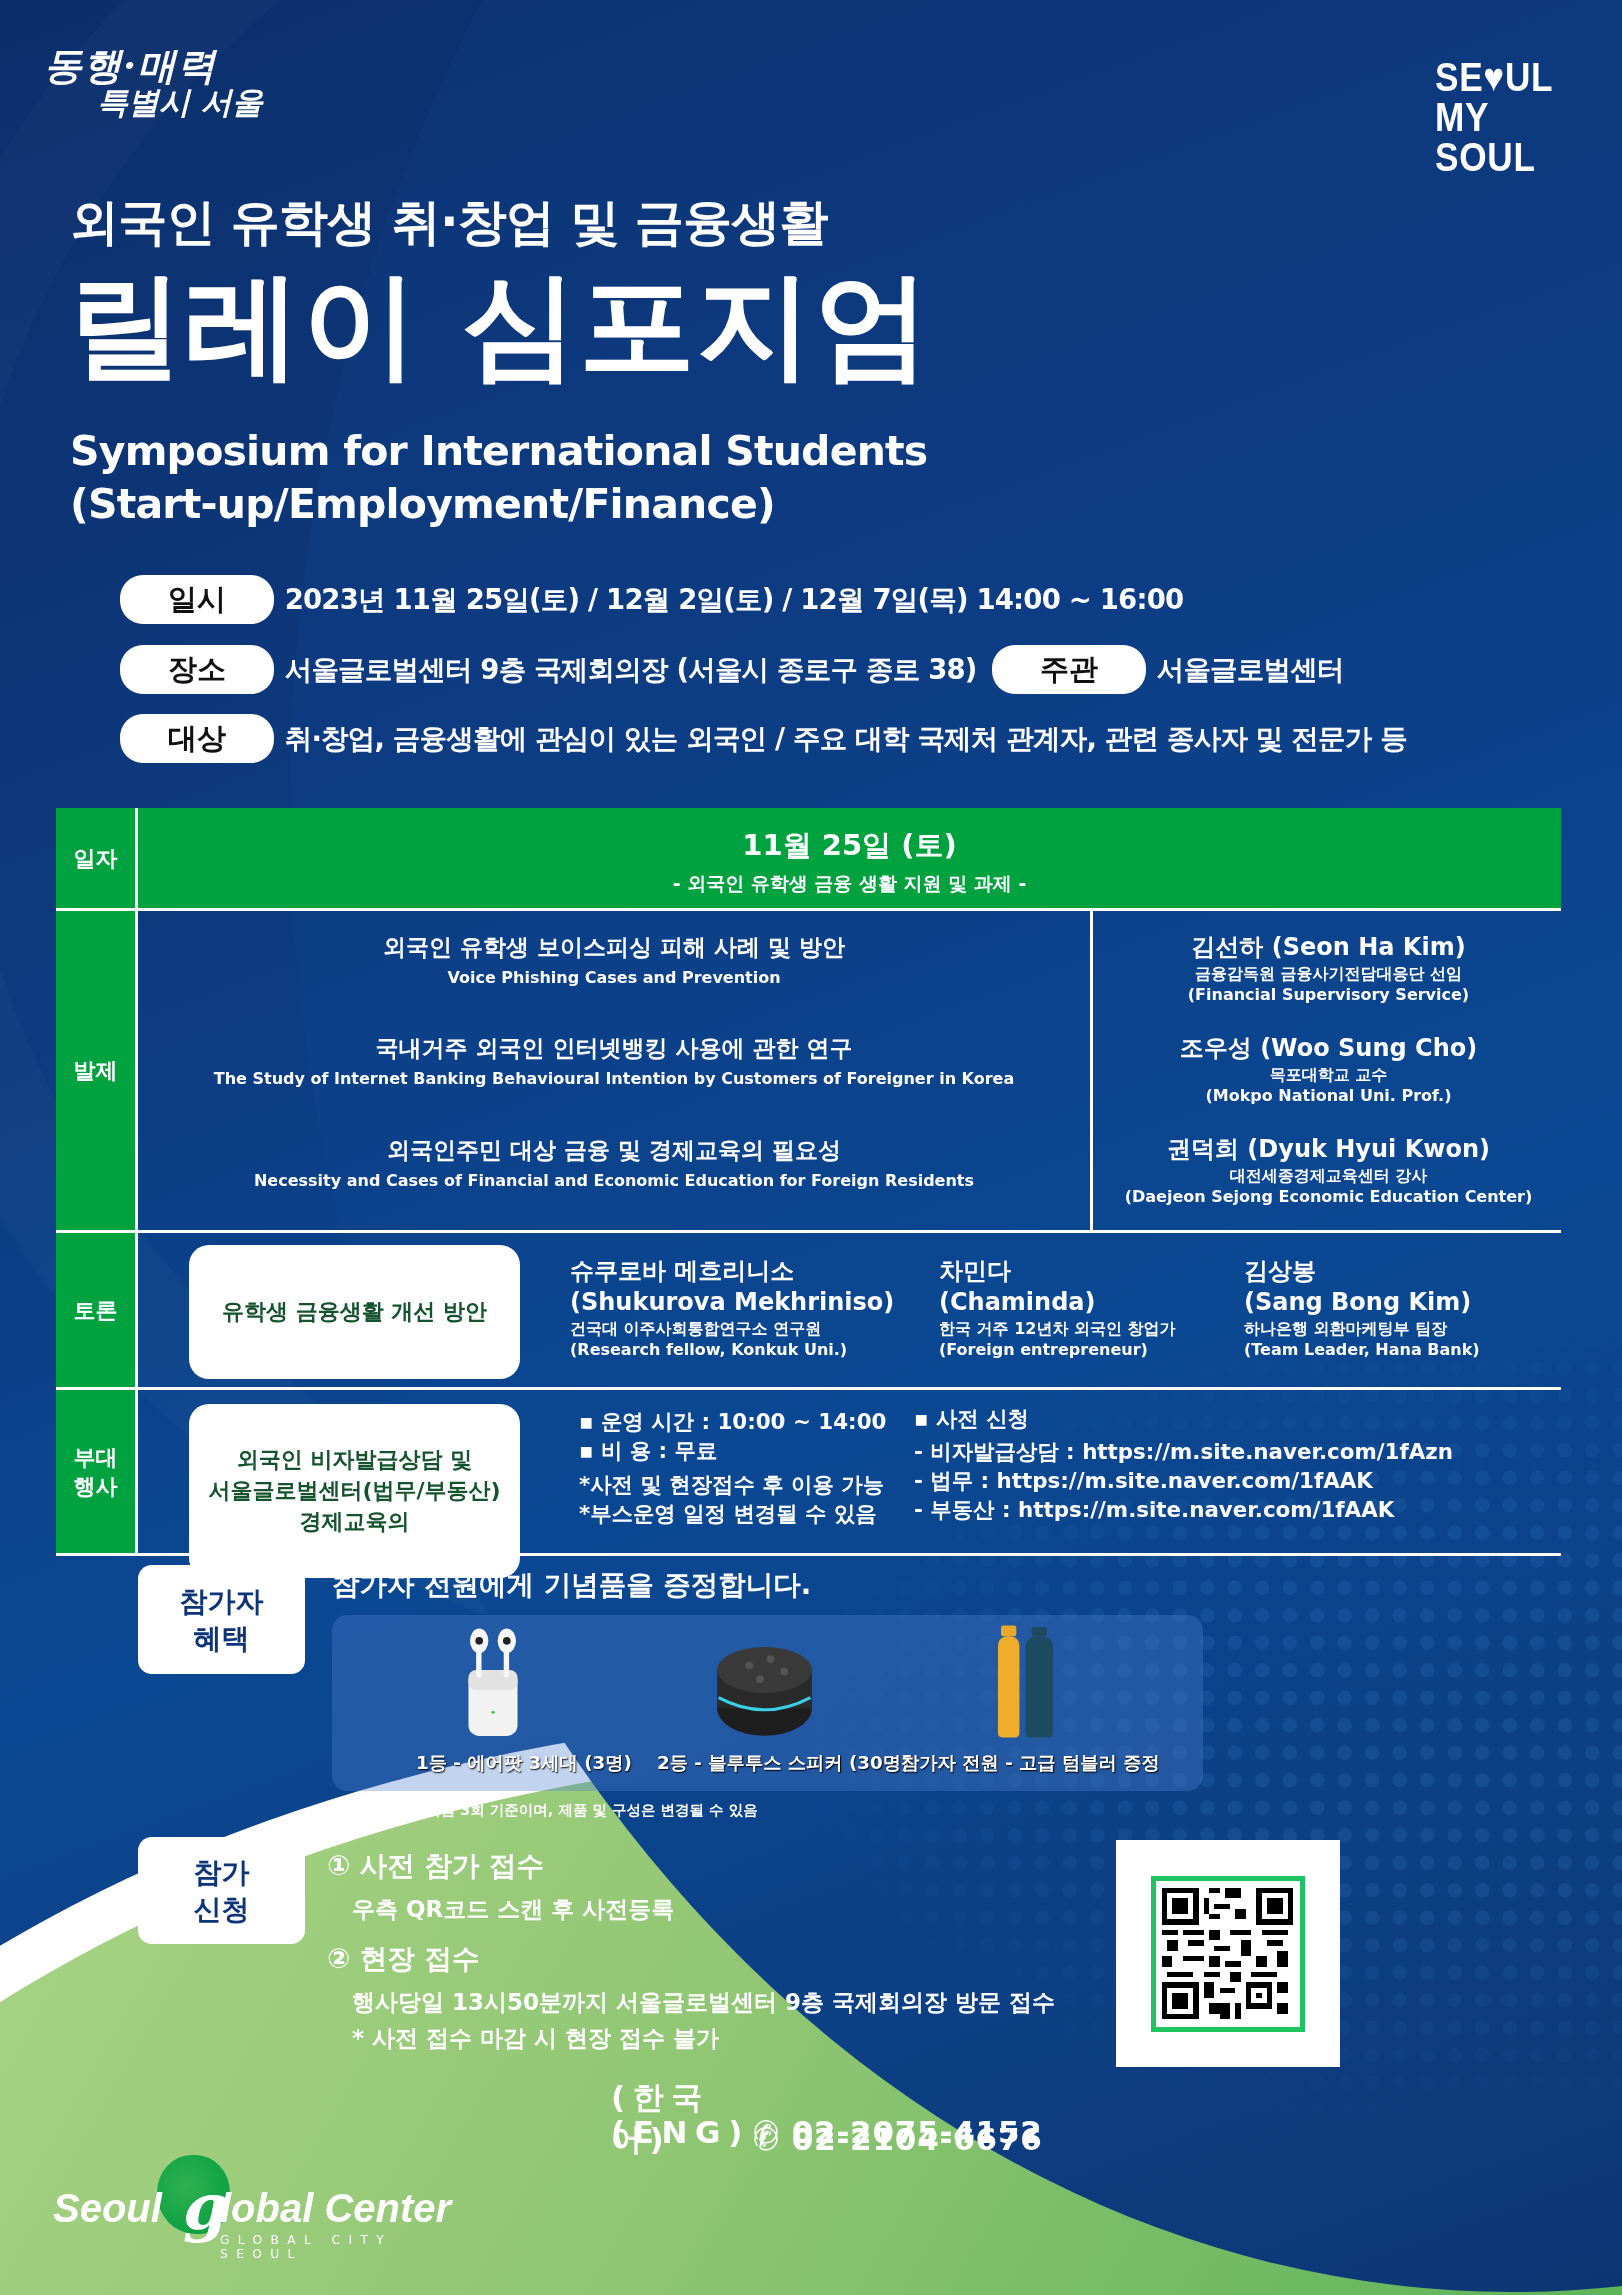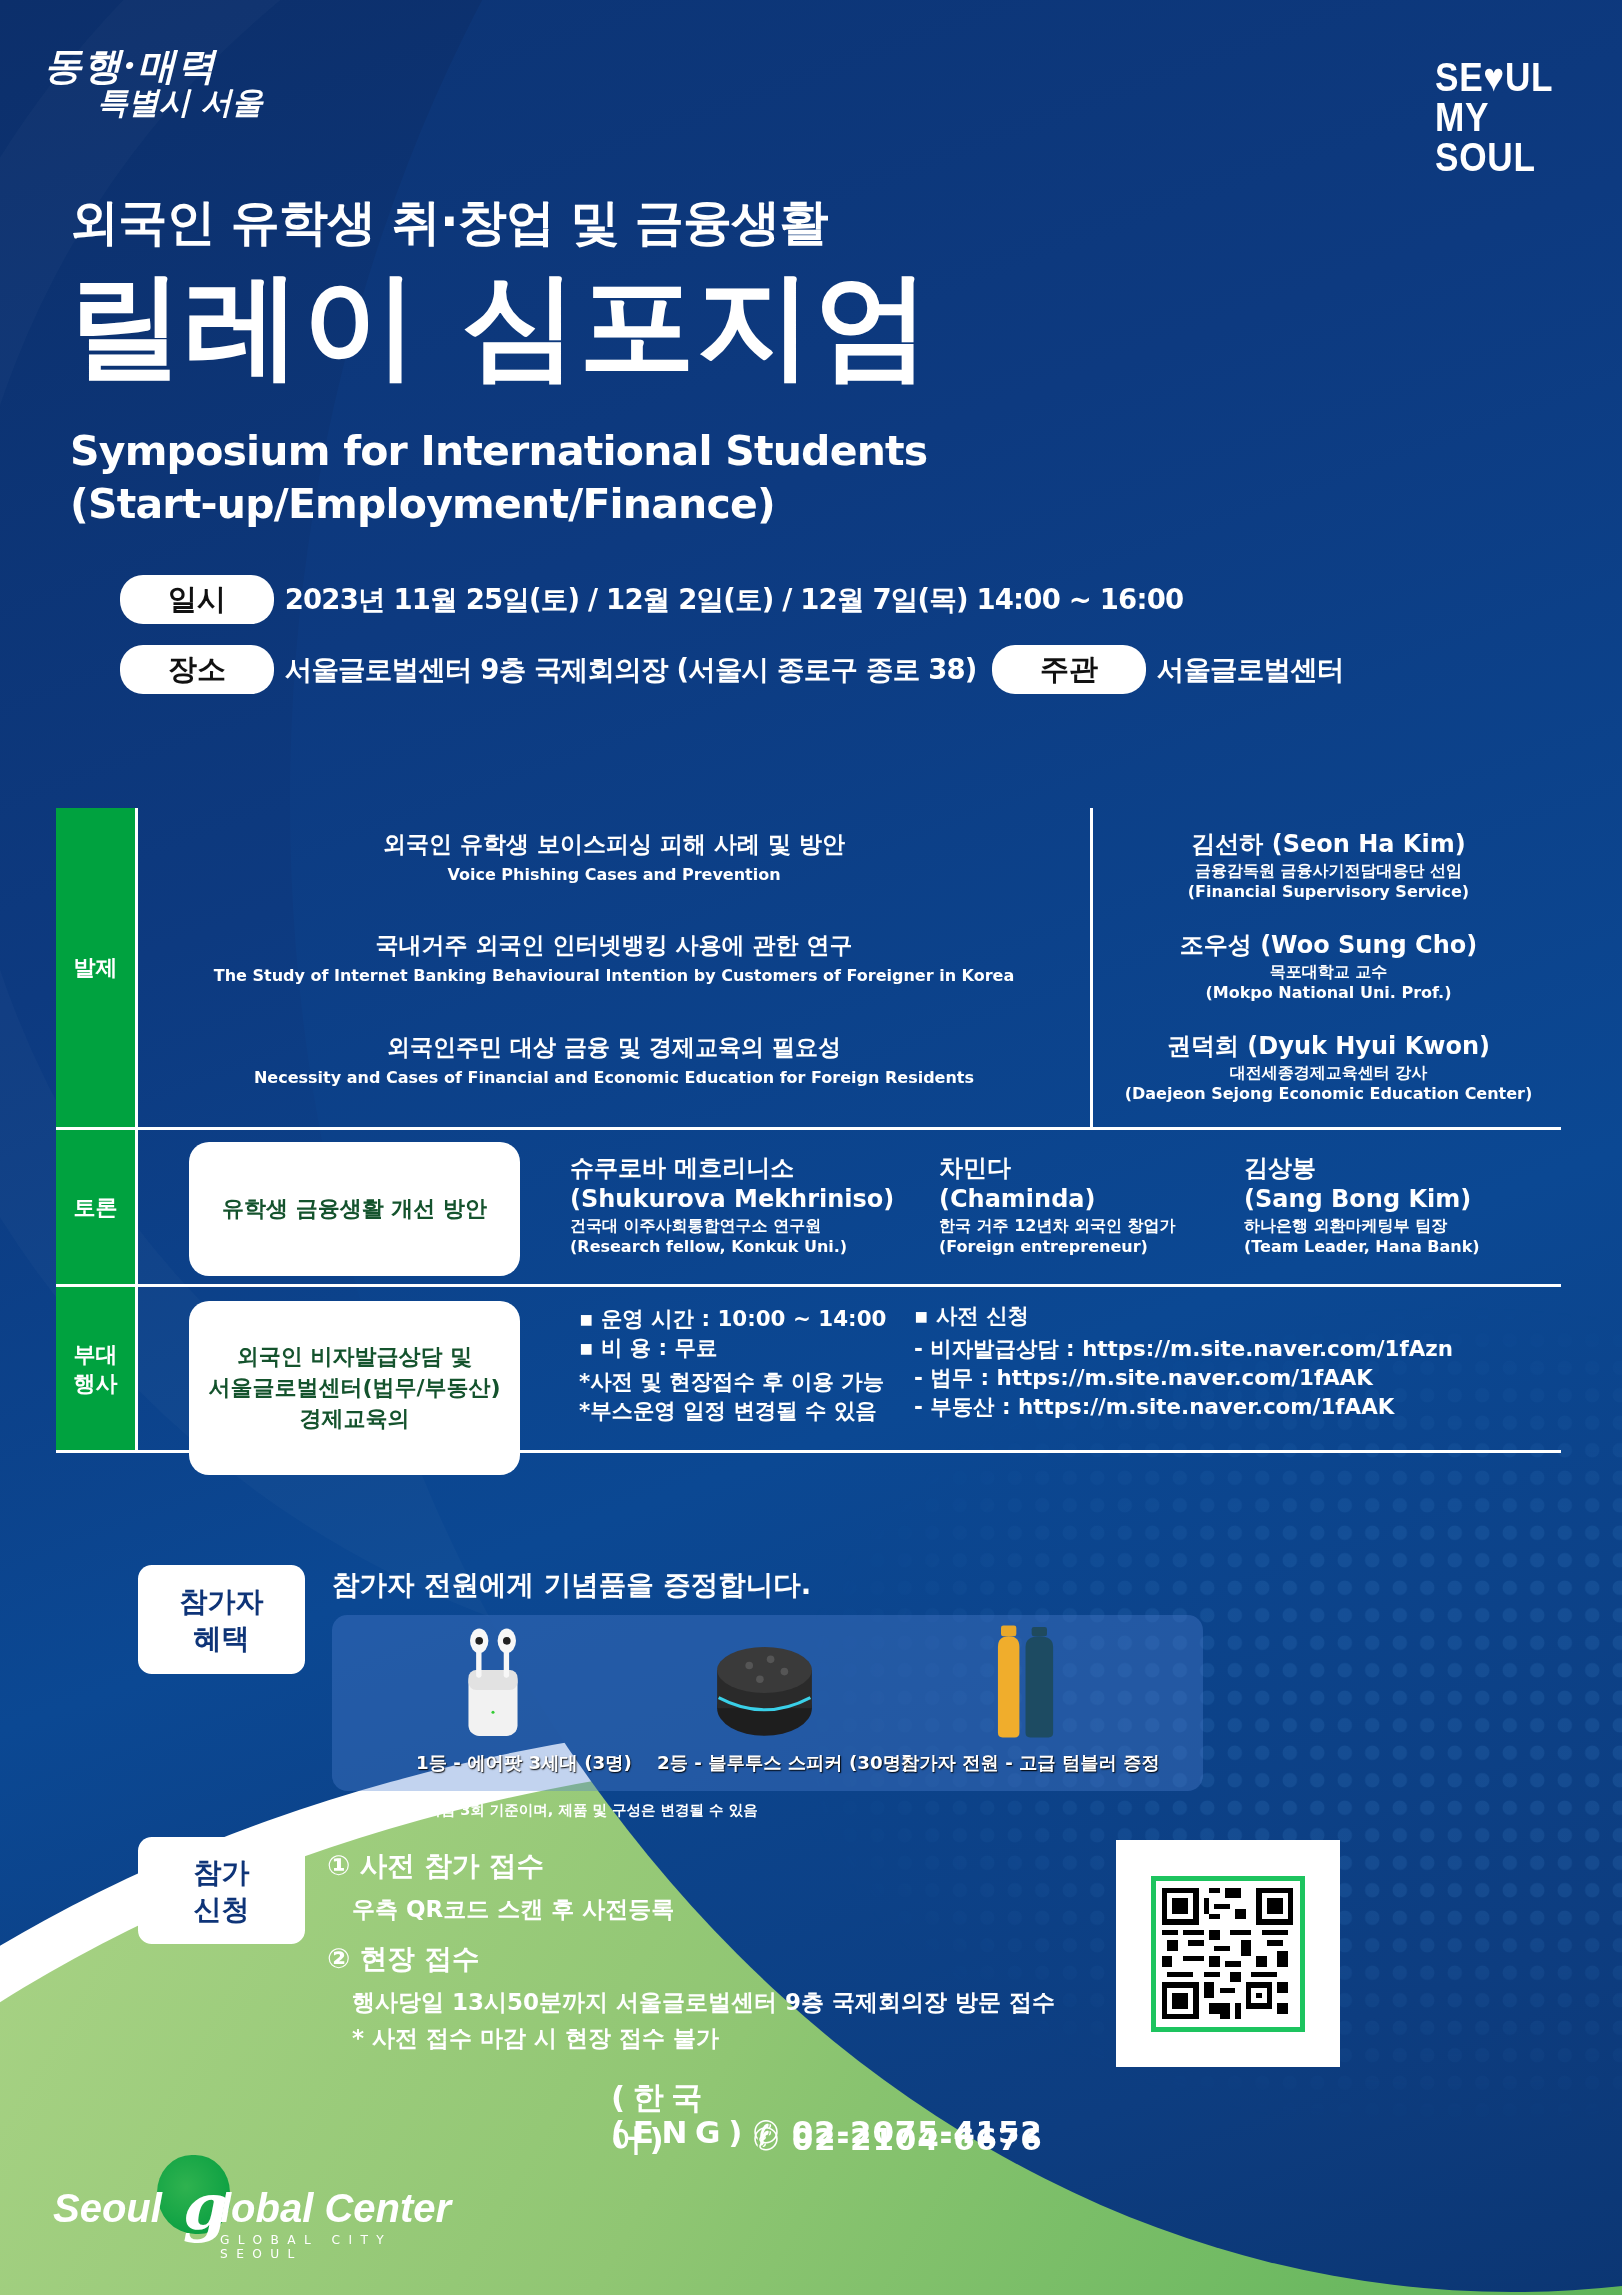--- a/index.html
+++ b/index.html
@@ -190,22 +190,33 @@
     <div class="info-text">2023년 11월 25일(토) / 12월 2일(토) / 12월 7일(목)  14:00 ~ 16:00</div>
   </div>
   <div class="info-row" style="left:120px;top:645px;">
     <div class="pill" style="width:154px;">장소</div>
     <div class="info-text">서울글로벌센터 9층 국제회의장 (서울시 종로구 종로 38)</div>
   </div>
   <div class="info-row" style="left:992px;top:645px;">
     <div class="pill" style="width:154px;">주관</div>
     <div class="info-text">서울글로벌센터</div>
   </div>
+  <div class="info-row" style="left:120px;top:714px;">
+    <div class="pill" style="width:154px;">대상</div>
+    <div class="info-text">취·창업, 금융생활에 관심이 있는 외국인 / 주요 대학 국제처 관계자, 관련 종사자 및 전문가 등</div>
+  </div>
 
   <div class="sched">
+    <div class="srow row-date">
+      <div class="slabel">일자</div>
+      <div class="scontent">
+        <div class="date-main">11월 25일 (토)</div>
+        <div class="date-sub">- 외국인 유학생 금융 생활 지원 및 과제 -</div>
+      </div>
+    </div>
 
     <div class="srow row-pres">
       <div class="slabel">발제</div>
       <div class="scontent">
         <div class="pres-left">
           <div class="topic" style="top:21.4px;">
             <div class="ko">외국인 유학생 보이스피싱 피해 사례 및 방안</div>
             <div class="en">Voice Phishing Cases and Prevention</div>
           </div>
           <div class="topic" style="top:122px;">

